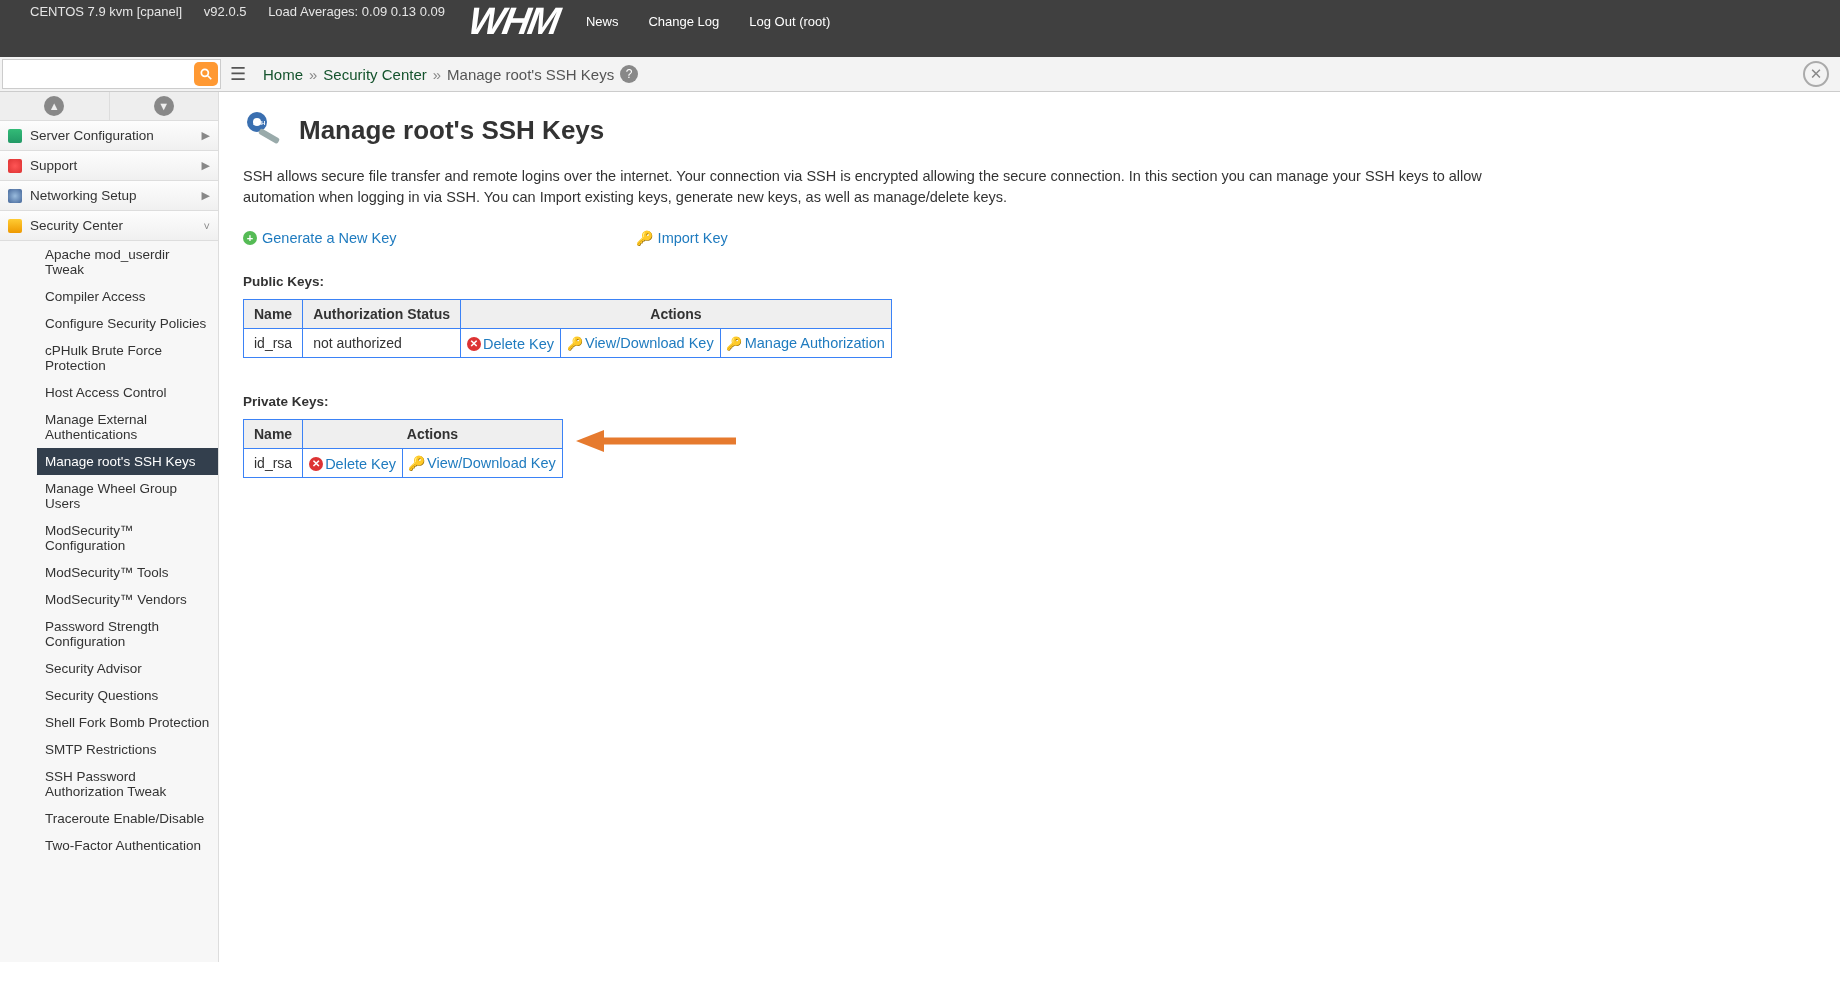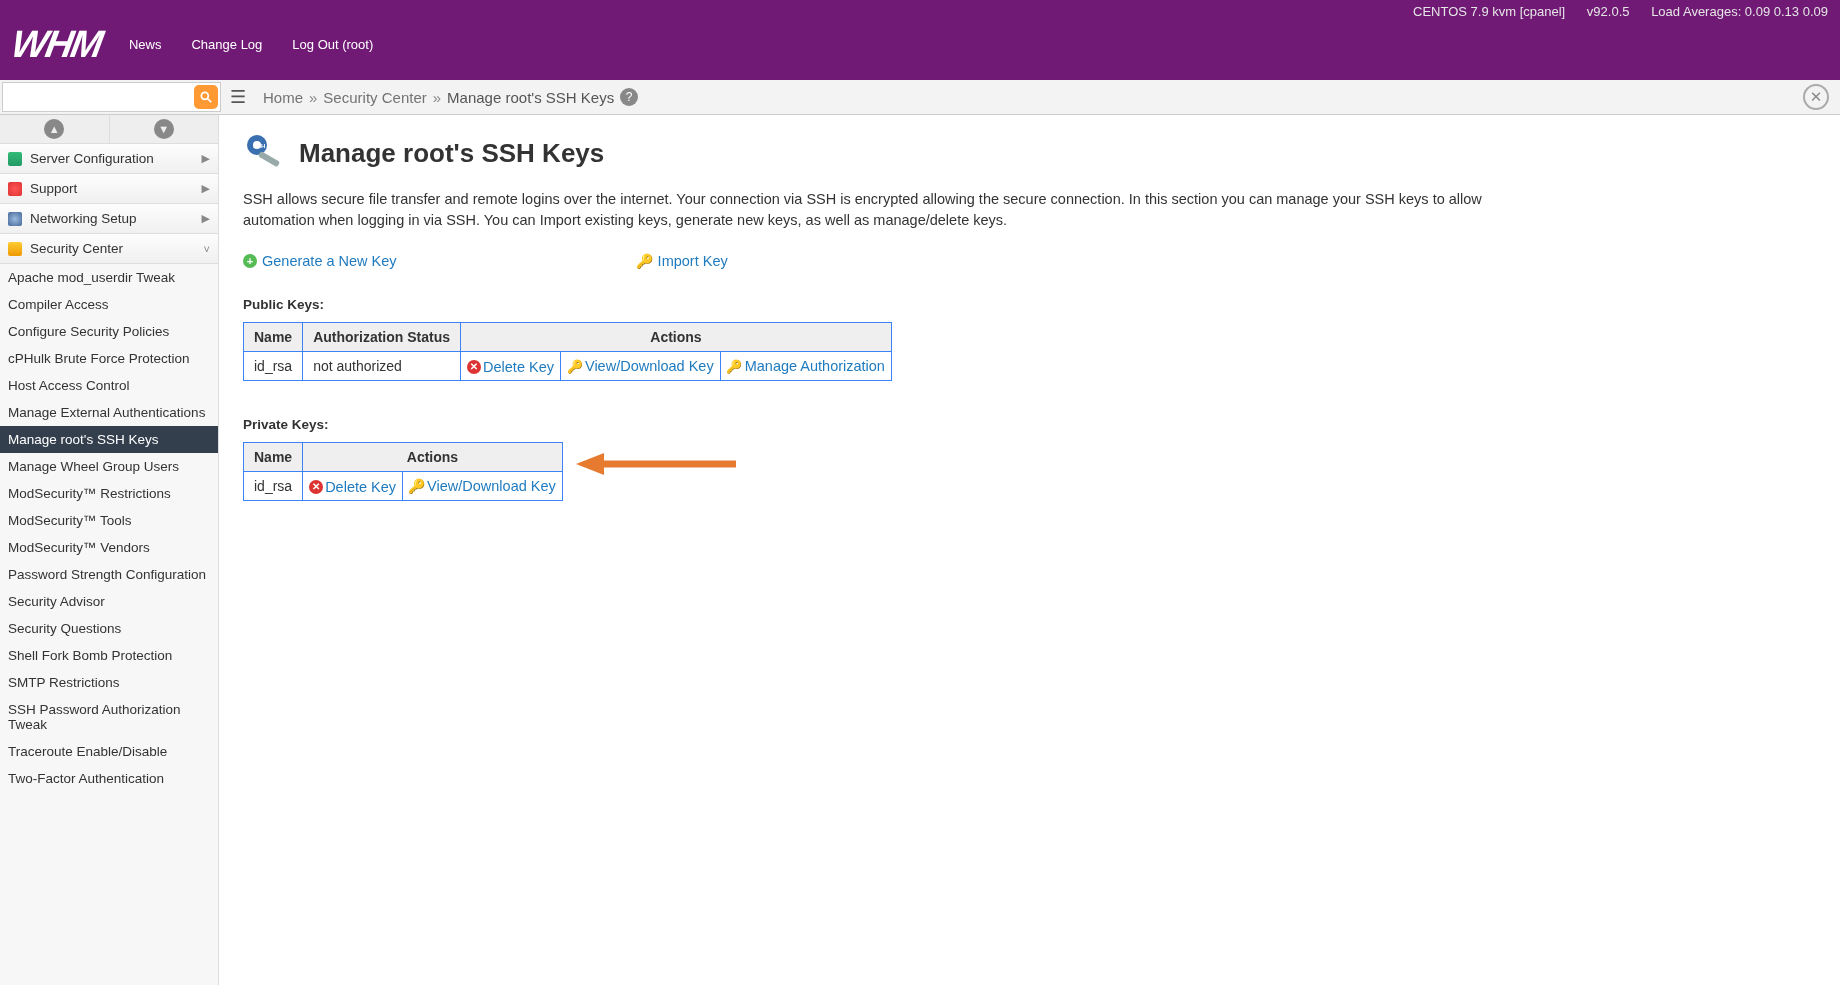--- a/index.html
+++ b/index.html
@@ -1,34 +1,34 @@
 <!DOCTYPE html>
 <html><head>
 <meta charset="utf-8">
 <style>
 * { box-sizing: border-box; margin: 0; padding: 0; }
 body { font-family: -apple-system, BlinkMacSystemFont, "Segoe UI", Arial, sans-serif; font-size: 13px; color: #333; background: #fff; }
 a { color: #1f7bbf; text-decoration: none; }
 
 
-.top-header { background: #701a75; color: #fff; display: flex; flex-direction: column; }
+.top-header { background: #404040; color: #fff; display: flex; flex-direction: row; }
 .top-status { text-align: right; padding: 4px 12px; font-size: 13px; color: #e5e5e5; }
 .top-status span { margin-left: 18px; }
 .top-nav { display: flex; align-items: center; padding: 0 12px 14px 12px; }
 .logo { font-family: Arial, sans-serif; font-weight: 900; font-style: italic; font-size: 38px; letter-spacing: -2px; color: #fff; margin-right: 28px; transform: skewX(-10deg); display: inline-block; }
 .top-nav-link { color: #fff; margin-right: 30px; font-size: 13px; cursor: pointer; }
 
 
 .sub-header { display: flex; align-items: stretch; background: #f3f3f3; border-bottom: 1px solid #ccc; }
 .search-wrap { width: 219px; display: flex; align-items: center; background: #fff; border: 1px solid #ccc; margin: 2px; padding: 2px; }
 .search-input { flex: 1; border: none; outline: none; padding: 4px 6px; font-size: 13px; }
 .search-btn { width: 24px; height: 24px; background: #ff9933; border-radius: 5px; display: flex; align-items: center; justify-content: center; color: #fff; cursor: pointer; }
 .collapse-btn { width: 30px; display: flex; align-items: center; justify-content: center; color: #555; cursor: pointer; font-size: 18px; }
 .breadcrumb { flex: 1; display: flex; align-items: center; padding: 0 10px; color: #555; font-size: 15px; }
-.breadcrumb a { color: #737373; }
+.breadcrumb a { color: #14532d; }
 .breadcrumb .sep { margin: 0 6px; color: #888; }
 .help-icon { display: inline-flex; width: 18px; height: 18px; border-radius: 50%; background: #888; color: #fff; align-items: center; justify-content: center; font-size: 12px; margin-left: 6px; }
 .close-panel { width: 36px; display: flex; align-items: center; justify-content: center; margin-right: 6px; }
 .close-panel-inner { width: 26px; height: 26px; border: 2px solid #aaa; border-radius: 50%; display: flex; align-items: center; justify-content: center; color: #888; font-size: 15px; cursor: pointer; }
 
 
 .layout { display: flex; }
 .sidebar { width: 219px; background: #f7f7f7; border-right: 1px solid #ddd; min-height: 870px; }
 .nav-controls { display: flex; border-bottom: 1px solid #ddd; background: #eee; }
 .nav-controls div { flex: 1; text-align: center; padding: 4px 0; color: #888; cursor: pointer; }
@@ -36,21 +36,21 @@
 .nav-arrow { display: inline-flex; width: 20px; height: 20px; border-radius: 50%; background: #888; color: #eee; align-items: center; justify-content: center; font-size: 11px; }
 
 .group-item { display: flex; align-items: center; padding: 7px 8px; border-bottom: 1px solid #ddd; background: linear-gradient(#fdfdfd, #f0f0f0); cursor: pointer; font-size: 13.5px; }
 .group-item .gicon { width: 14px; height: 14px; margin-right: 8px; display: inline-block; border-radius: 2px; }
 .group-item .expand { margin-left: auto; color: #888; font-size: 11px; }
 .gicon-server { background: linear-gradient(#3b7, #296); }
 .gicon-support { background: radial-gradient(#f55, #d33); border-radius: 50%; }
 .gicon-network { background: radial-gradient(#9bd, #469); border-radius: 50%; }
 .gicon-security { background: linear-gradient(#fc3, #e90); border-radius: 2px 2px 4px 4px; }
 
-.sub-item { padding: 6px 8px; font-size: 13.5px; color: #333; cursor: pointer; }
+.sub-item { padding: 6px 8px; font-size: 13.5px; color: #333; cursor: pointer; margin-left: 37px; }
 .sub-item.active { background: #333f4d; color: #fff; }
 
 
 .main { flex: 1; padding: 18px 24px; }
 .page-title-row { display: flex; align-items: center; margin-bottom: 16px; }
 .page-icon { width: 46px; height: 40px; margin-right: 10px; position: relative; }
 .page-title { font-size: 26px; font-weight: 700; color: #333; }
 .intro { font-size: 14.5px; color: #333; line-height: 1.45; margin-bottom: 22px; max-width: 1240px; }
 
 .section-label { font-weight: 700; font-size: 13.5px; margin-bottom: 10px; }
@@ -147,21 +147,21 @@
 
     <div id="sidebar-items">
         <div class="sub-item">Apache mod_userdir Tweak</div>
         <div class="sub-item">Compiler Access</div>
         <div class="sub-item">Configure Security Policies</div>
         <div class="sub-item">cPHulk Brute Force Protection</div>
         <div class="sub-item">Host Access Control</div>
         <div class="sub-item">Manage External Authentications</div>
         <div class="sub-item active">Manage root's SSH Keys</div>
         <div class="sub-item">Manage Wheel Group Users</div>
-        <div class="sub-item">ModSecurity™ Restrictions</div>
+        <div class="sub-item">ModSecurity™ Configuration</div>
         <div class="sub-item">ModSecurity™ Tools</div>
         <div class="sub-item">ModSecurity™ Vendors</div>
         <div class="sub-item">Password Strength Configuration</div>
         <div class="sub-item">Security Advisor</div>
         <div class="sub-item">Security Questions</div>
         <div class="sub-item">Shell Fork Bomb Protection</div>
         <div class="sub-item">SMTP Restrictions</div>
         <div class="sub-item">SSH Password Authorization Tweak</div>
         <div class="sub-item">Traceroute Enable/Disable</div>
         <div class="sub-item">Two-Factor Authentication</div>

